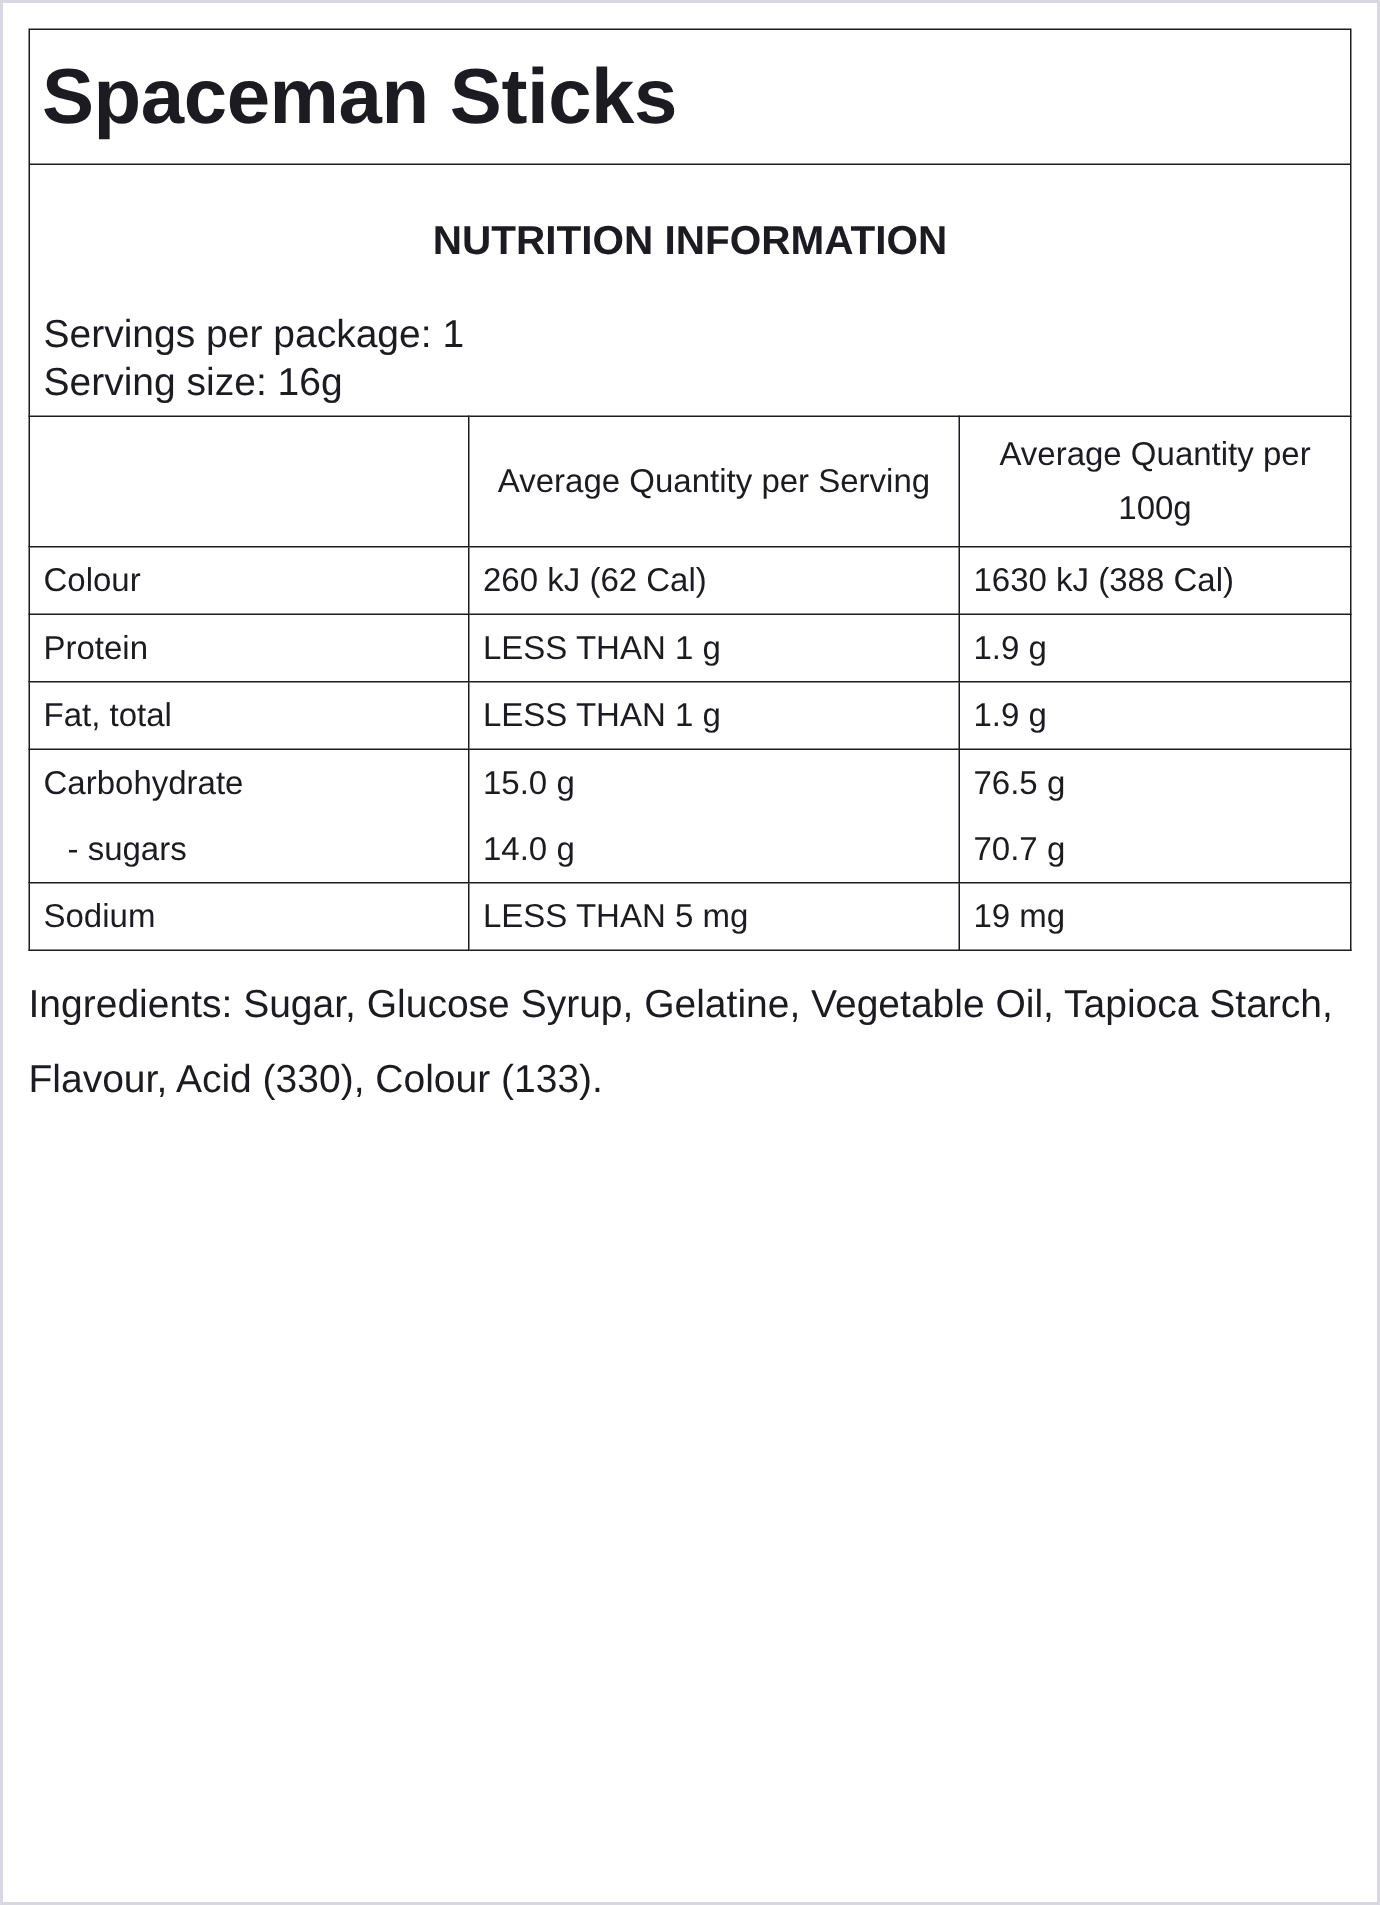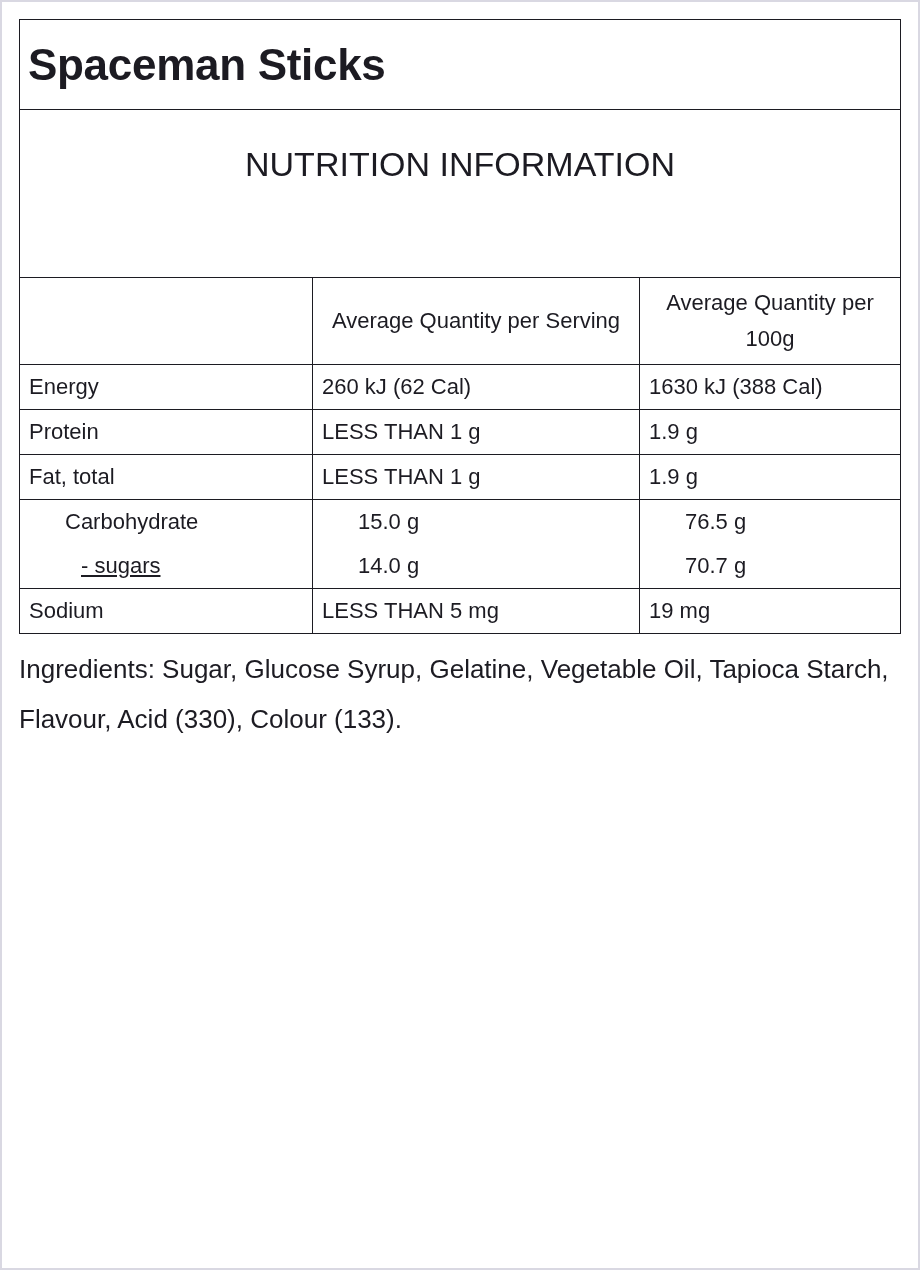--- a/index.html
+++ b/index.html
@@ -30,38 +30,38 @@
     }
     .title-box {
       border: 1.5px solid #1c1b22;
       height: 91px;
       box-sizing: border-box;
       display: flex;
       align-items: center;
       padding-left: 8px;
     }
     .title {
-      font-size: 44px;
+      font-size: 52px;
       font-weight: bold;
       letter-spacing: -0.3px;
     }
     .info-box {
       border-left: 1.5px solid #1c1b22;
       border-right: 1.5px solid #1c1b22;
       height: 167px;
       box-sizing: border-box;
       position: relative;
     }
     .info-heading {
       position: absolute;
       top: 35px;
       left: 0; right: 0;
       text-align: center;
-      font-size: 34px;
-      font-weight: 400;
+      font-size: 27px;
+      font-weight: 700;
     }
     .servings {
       position: absolute;
       top: 96px;
       left: 9px;
       font-size: 26px;
       line-height: 32px;
     }
     table.nutrition {
       width: 100%;
@@ -84,55 +84,59 @@
     table.nutrition td {
       height: 44px;
     }
     .col1 { width: 260px; }
     .col2 { width: 294px; }
     .multi td {
       height: 88px;
       padding-top: 0;
       padding-bottom: 0;
     }
-    .stack { display: block; line-height: 44px; margin-left: 36px; }
-    .indent { padding-left: 16px; text-decoration: underline; }
+    .stack { display: block; line-height: 44px; }
+    .indent { padding-left: 16px; }
     .ingredients {
       margin-top: 10px;
       margin-left: 0;
       font-size: 26px;
       line-height: 50px;
       width: 880px;
     }
   </style>
 </head>
 <body>
 
 <div class="page">
   <div class="label">
 
     <div class="title-box">
       <span class="title">Spaceman Sticks</span>
     </div>
 
     <div class="info-box">
       <div class="info-heading">NUTRITION INFORMATION</div>
+      <div class="servings">
+        <div>Servings per package: 1</div>
+        <div>Serving size: 16g</div>
+      </div>
     </div>
 
     <table class="nutrition">
       <thead>
         <tr>
           <th class="col1"></th>
           <th class="col2">Average Quantity per Serving</th>
           <th>Average Quantity per 100g</th>
         </tr>
       </thead>
       <tbody>
         <tr>
-          <td>Energy</td>
+          <td>Colour</td>
           <td>260 kJ (62 Cal)</td>
           <td>1630 kJ (388 Cal)</td>
         </tr>
         <tr>
           <td>Protein</td>
           <td>LESS THAN 1 g</td>
           <td>1.9 g</td>
         </tr>
         <tr>
           <td>Fat, total</td>

